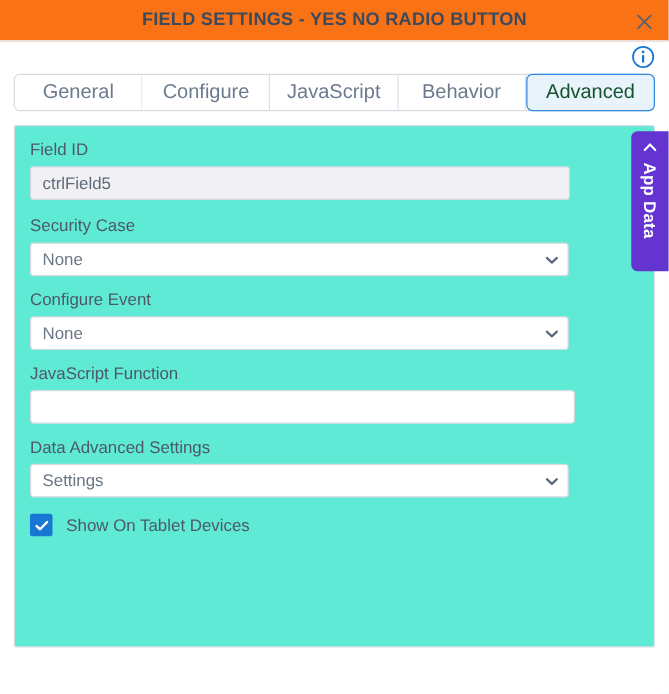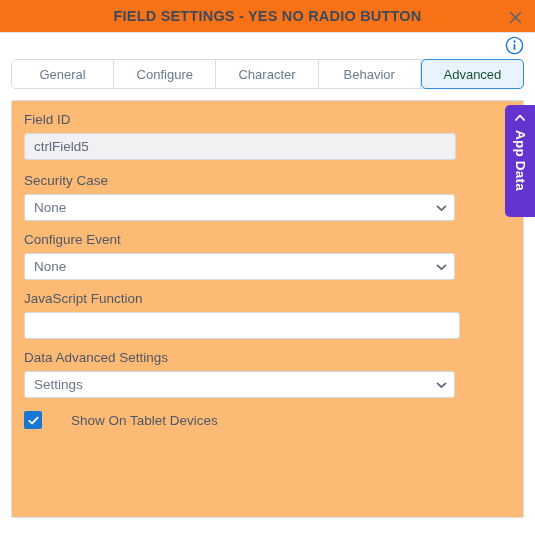--- a/index.html
+++ b/index.html
@@ -66,21 +66,21 @@
     border: 1px solid #d4dbe3;
     border-radius: 5px;
     background: #ffffff;
     overflow: visible;
   }
   .tab {
     flex: 1 1 0;
     display: flex;
     align-items: center;
     justify-content: center;
-    font-size: 13px;
+    font-size: 16px;
     color: #6b7a8d;
     background: #ffffff;
     border-right: 1px solid #d9dfe6;
     cursor: pointer;
     height: 28px;
     position: relative;
   }
   .tab:first-child { border-top-left-radius: 4px; border-bottom-left-radius: 4px; }
   .tab:last-child  { border-right: none; border-top-right-radius: 4px; border-bottom-right-radius: 4px; }
   .tab.active {
@@ -94,21 +94,21 @@
     z-index: 2;
   }
 
   
   .panel {
     position: absolute;
     left: 11px; top: 100px;
     width: 513px; height: 418px;
     border: 1px solid #d7dde4;
     border-radius: 2px;
-    background: #fdba74;
+    background: #5eead4;
   }
 
   .field-group { position: absolute; left: 12px; }
   .field-label {
     font-size: 13.5px;
     color: #4e5967;
     margin-bottom: 5px;
     line-height: 16px;
   }
 
@@ -166,21 +166,21 @@
     width: 18px; height: 18px;
     border-radius: 2px;
     background: #1877d2;
     display: flex;
     align-items: center;
     justify-content: center;
     flex: 0 0 auto;
   }
   .checkbox svg { display: block; }
   .checkbox-label {
-    margin-left: 29px;
+    margin-left: 11px;
     font-size: 13.5px;
     color: #4e5967;
     white-space: nowrap;
   }
 
   
   .appdata-tab {
     position: absolute;
     right: 0; top: 105px;
     width: 30px; height: 112px;
@@ -237,21 +237,21 @@
   </div>
 
   <div class="tabs">
     <div class="tab">
       <span>General</span>
     </div>
     <div class="tab">
       <span>Configure</span>
     </div>
     <div class="tab">
-      <span>Character</span>
+      <span>JavaScript</span>
     </div>
     <div class="tab">
       <span>Behavior</span>
     </div>
     <div class="tab active">
       <span>Advanced</span>
     </div>
   </div>
 
   <div class="panel">

